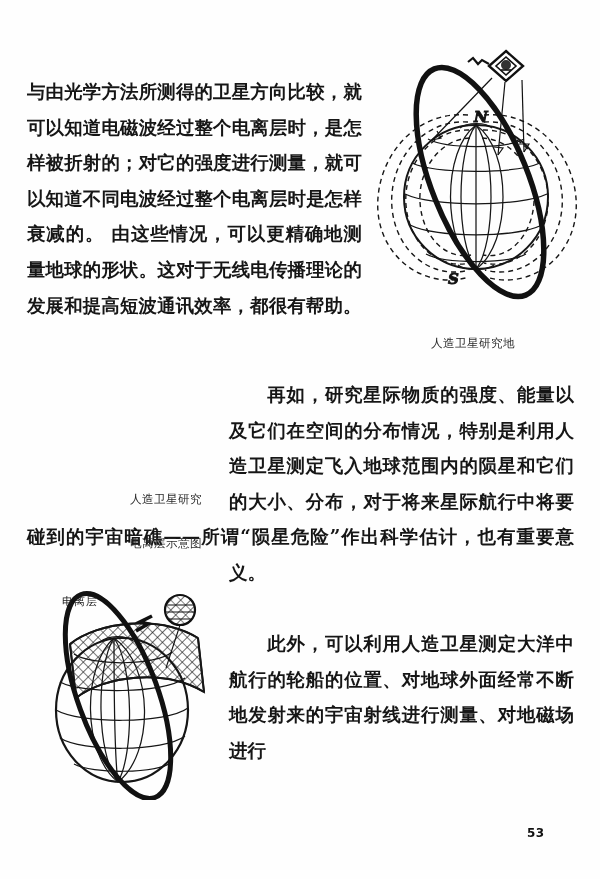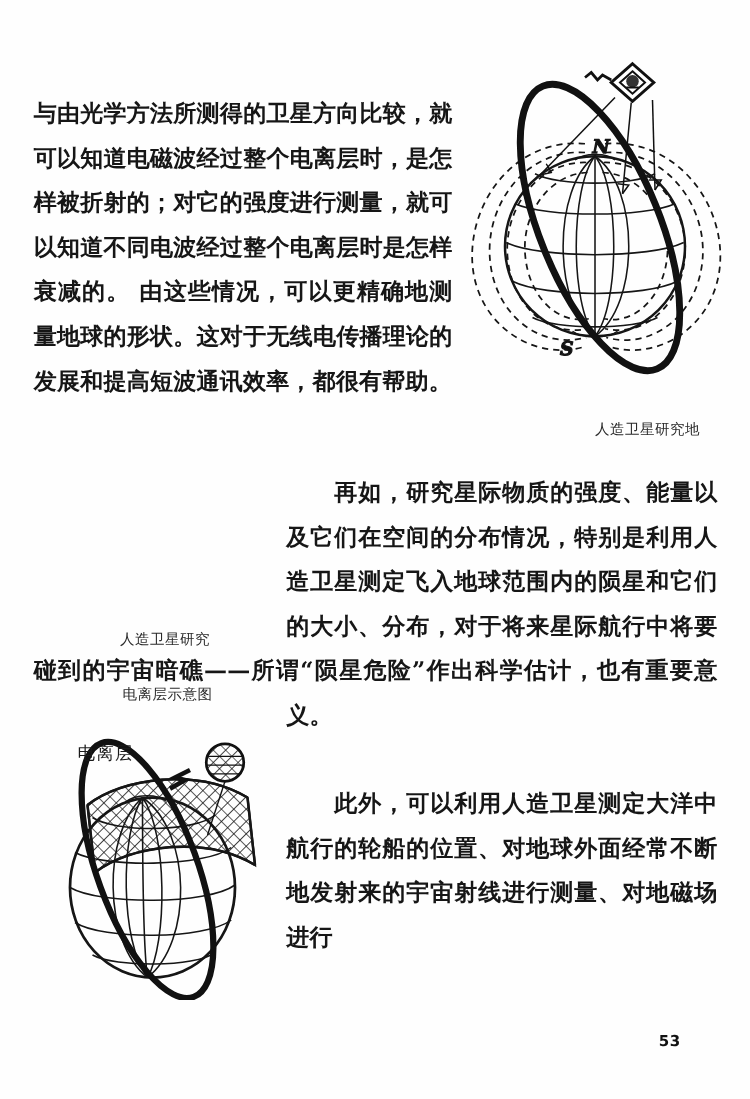--- a/index.html
+++ b/index.html
@@ -70,30 +70,29 @@
     line-height: 18px;
     color: #2a2a2a;
     letter-spacing: 0.4px;
     text-align: center;
     white-space: pre-line;
   }
   #caption-magnetic {
     left: 398px;
     top: 316px;
     width: 150px;
-    text-align: right;
-    margin-left: 12px;
+    text-align: center;
   }
   #caption-magnetic .cap-l2 { display:block; padding-left: 10px; }
 
   #caption-ionosphere {
     left: 62px;
-    top: 484px;
+    top: 472px;
     width: 140px;
-    text-align: center;
+    text-align: right;
   }
   #caption-ionosphere .cap-l2 { display:block; padding-left: 4px; margin-top: 26px; }
 
   
   .figure {
     position: absolute;
   }
   #fig-magnetic {
     left: 372px;
     top: 22px;
@@ -119,21 +118,21 @@
     color: #111;
     letter-spacing: 0.5px;
   }
 
   
   #label-ionosphere {
     position: absolute;
     left: 62px;
     top: 594px;
     font-family: "DejaVu Sans", "Liberation Sans", sans-serif;
-    font-size: 14px;
+    font-size: 11px;
     letter-spacing: 1px;
     color: #1a1a1a;
   }
 
   .ns-label {
     font-family: "DejaVu Serif", "Liberation Serif", serif;
     font-style: italic;
     font-weight: bold;
     font-size: 15px;
     fill: #111;

